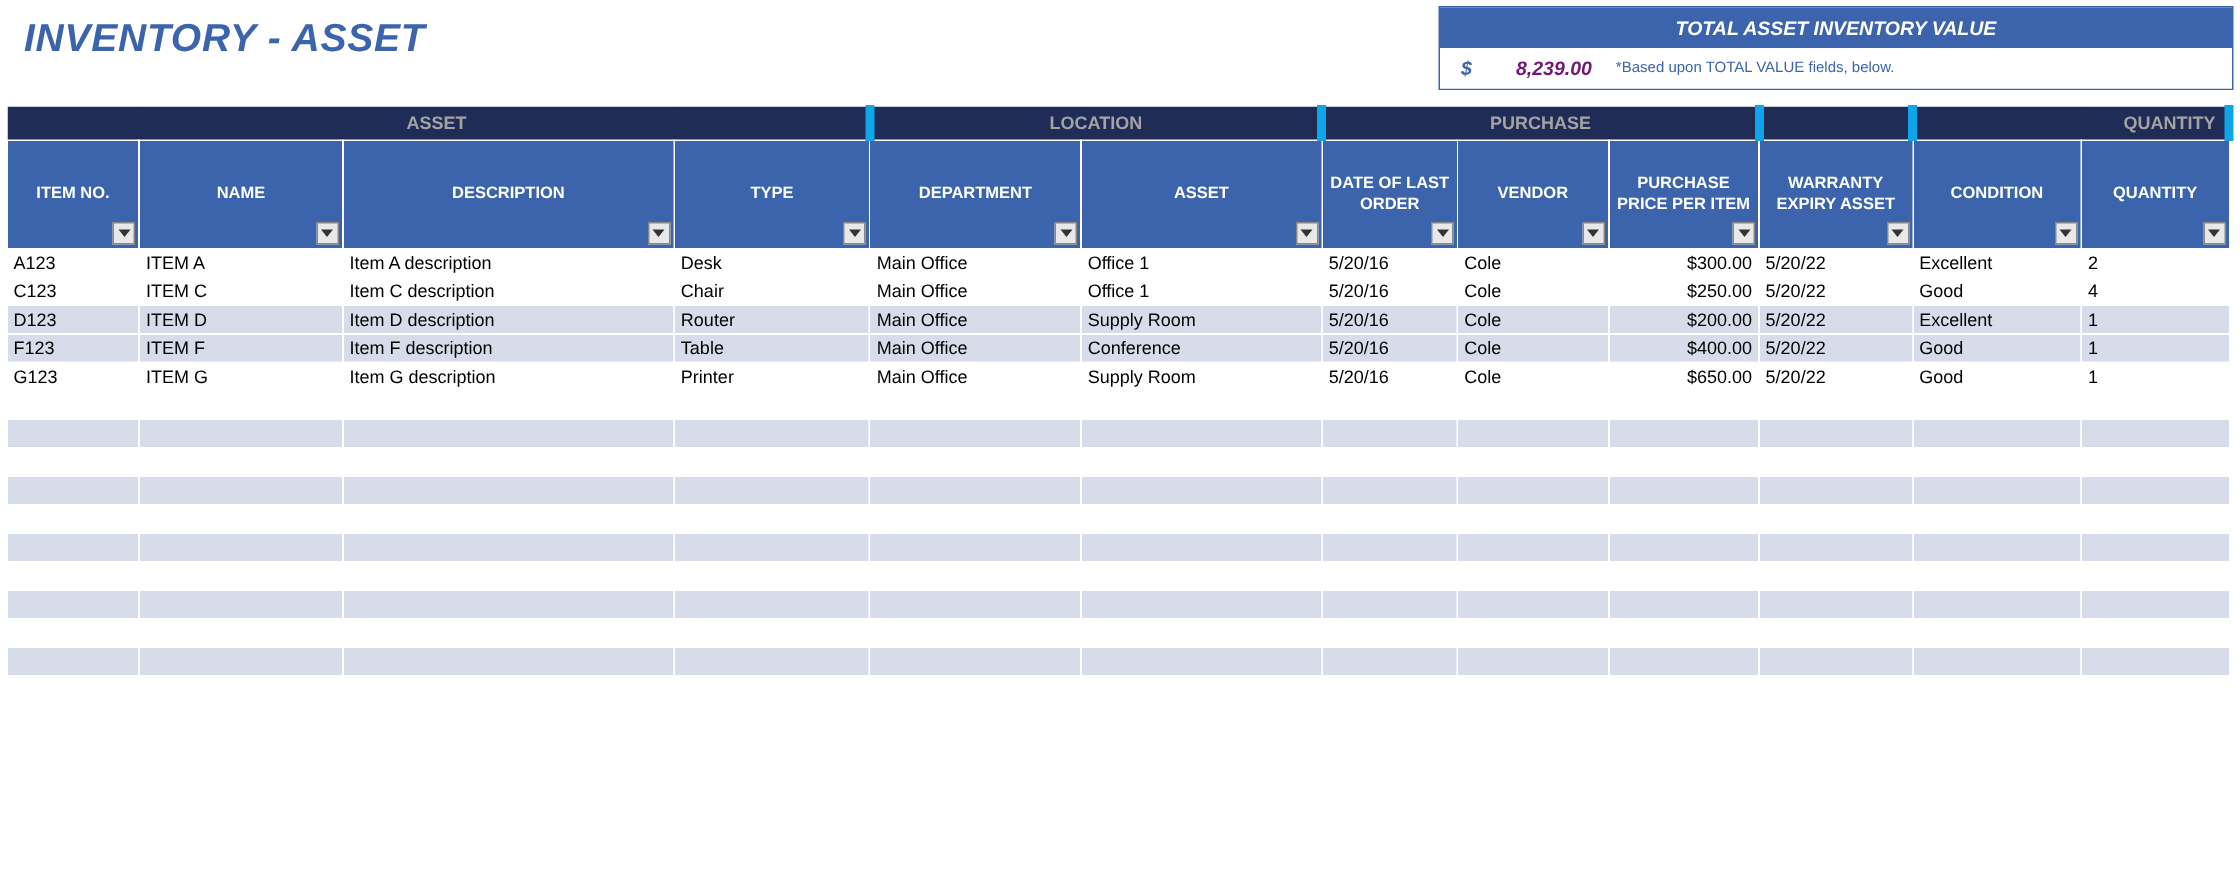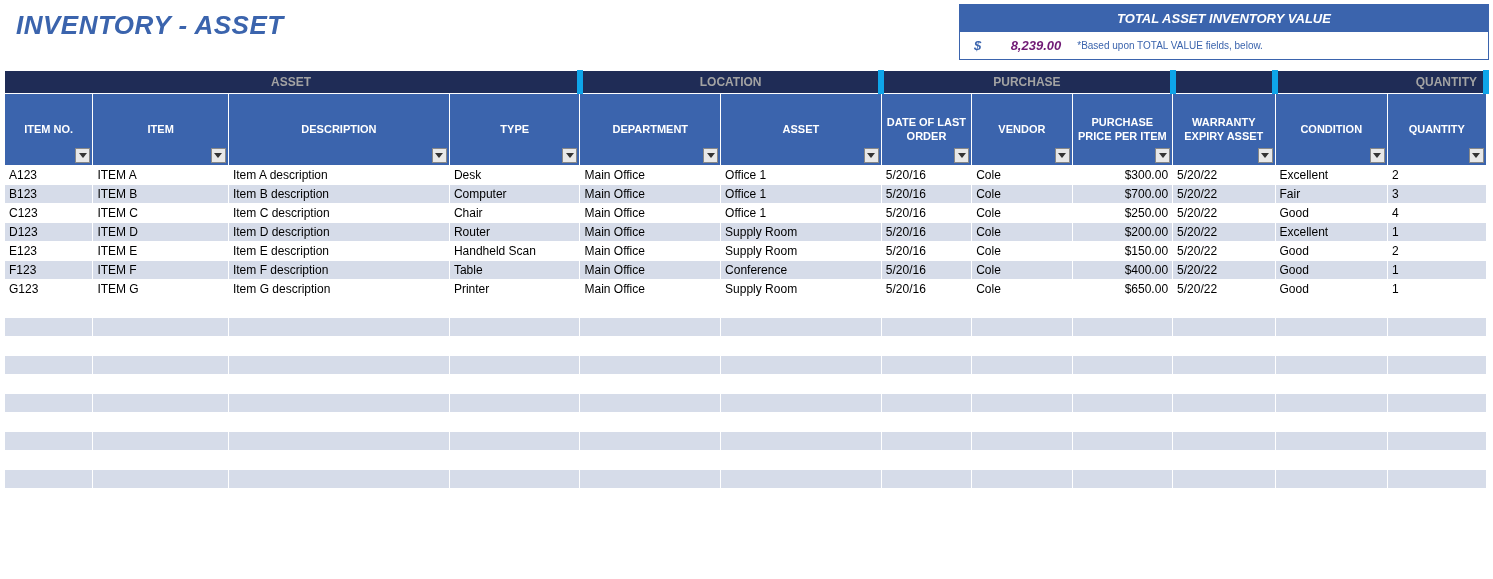--- a/index.html
+++ b/index.html
@@ -179,21 +179,21 @@
   <thead>
     <tr class="group-header">
       <th colspan="4">ASSET</th>
       <th colspan="2">LOCATION</th>
       <th colspan="3">PURCHASE</th>
       <th></th>
       <th colspan="2" style="text-align:right;padding-right:6px">QUANTITY</th>
     </tr>
     <tr class="col-header">
       <th><span>ITEM NO.</span><span class="filter-btn"></span></th>
-      <th><span>ITEM</span><span class="filter-btn"></span></th>
+      <th><span>NAME</span><span class="filter-btn"></span></th>
       <th><span>DESCRIPTION</span><span class="filter-btn"></span></th>
       <th><span>TYPE</span><span class="filter-btn"></span></th>
       <th><span>DEPARTMENT</span><span class="filter-btn"></span></th>
       <th><span>ASSET</span><span class="filter-btn"></span></th>
       <th><span>DATE OF LAST ORDER</span><span class="filter-btn"></span></th>
       <th><span>VENDOR</span><span class="filter-btn"></span></th>
       <th><span>PURCHASE PRICE PER ITEM</span><span class="filter-btn"></span></th>
       <th><span>WARRANTY EXPIRY ASSET</span><span class="filter-btn"></span></th>
       <th><span>CONDITION</span><span class="filter-btn"></span></th>
       <th><span>QUANTITY</span><span class="filter-btn"></span></th>
@@ -207,34 +207,20 @@
         <td class="al-left">Desk</td>
         <td class="al-left">Main Office</td>
         <td class="al-left">Office 1</td>
         <td class="al-center">5/20/16</td>
         <td class="al-left">Cole</td>
         <td class="al-right">$300.00</td>
         <td class="al-center">5/20/22</td>
         <td class="al-left">Excellent</td>
         <td class="al-center">2</td>
       </tr>
-      <tr class="even">
-        <td class="al-left">B123</td>
-        <td class="al-left">ITEM B</td>
-        <td class="al-left">Item B description</td>
-        <td class="al-left">Computer</td>
-        <td class="al-left">Main Office</td>
-        <td class="al-left">Office 1</td>
-        <td class="al-center">5/20/16</td>
-        <td class="al-left">Cole</td>
-        <td class="al-right">$700.00</td>
-        <td class="al-center">5/20/22</td>
-        <td class="al-left">Fair</td>
-        <td class="al-center">3</td>
-      </tr>
       <tr class="odd">
         <td class="al-left">C123</td>
         <td class="al-left">ITEM C</td>
         <td class="al-left">Item C description</td>
         <td class="al-left">Chair</td>
         <td class="al-left">Main Office</td>
         <td class="al-left">Office 1</td>
         <td class="al-center">5/20/16</td>
         <td class="al-left">Cole</td>
         <td class="al-right">$250.00</td>
@@ -249,34 +235,20 @@
         <td class="al-left">Router</td>
         <td class="al-left">Main Office</td>
         <td class="al-left">Supply Room</td>
         <td class="al-center">5/20/16</td>
         <td class="al-left">Cole</td>
         <td class="al-right">$200.00</td>
         <td class="al-center">5/20/22</td>
         <td class="al-left">Excellent</td>
         <td class="al-center">1</td>
       </tr>
-      <tr class="odd">
-        <td class="al-left">E123</td>
-        <td class="al-left">ITEM E</td>
-        <td class="al-left">Item E description</td>
-        <td class="al-left">Handheld Scan</td>
-        <td class="al-left">Main Office</td>
-        <td class="al-left">Supply Room</td>
-        <td class="al-center">5/20/16</td>
-        <td class="al-left">Cole</td>
-        <td class="al-right">$150.00</td>
-        <td class="al-center">5/20/22</td>
-        <td class="al-left">Good</td>
-        <td class="al-center">2</td>
-      </tr>
       <tr class="even">
         <td class="al-left">F123</td>
         <td class="al-left">ITEM F</td>
         <td class="al-left">Item F description</td>
         <td class="al-left">Table</td>
         <td class="al-left">Main Office</td>
         <td class="al-left">Conference</td>
         <td class="al-center">5/20/16</td>
         <td class="al-left">Cole</td>
         <td class="al-right">$400.00</td>

